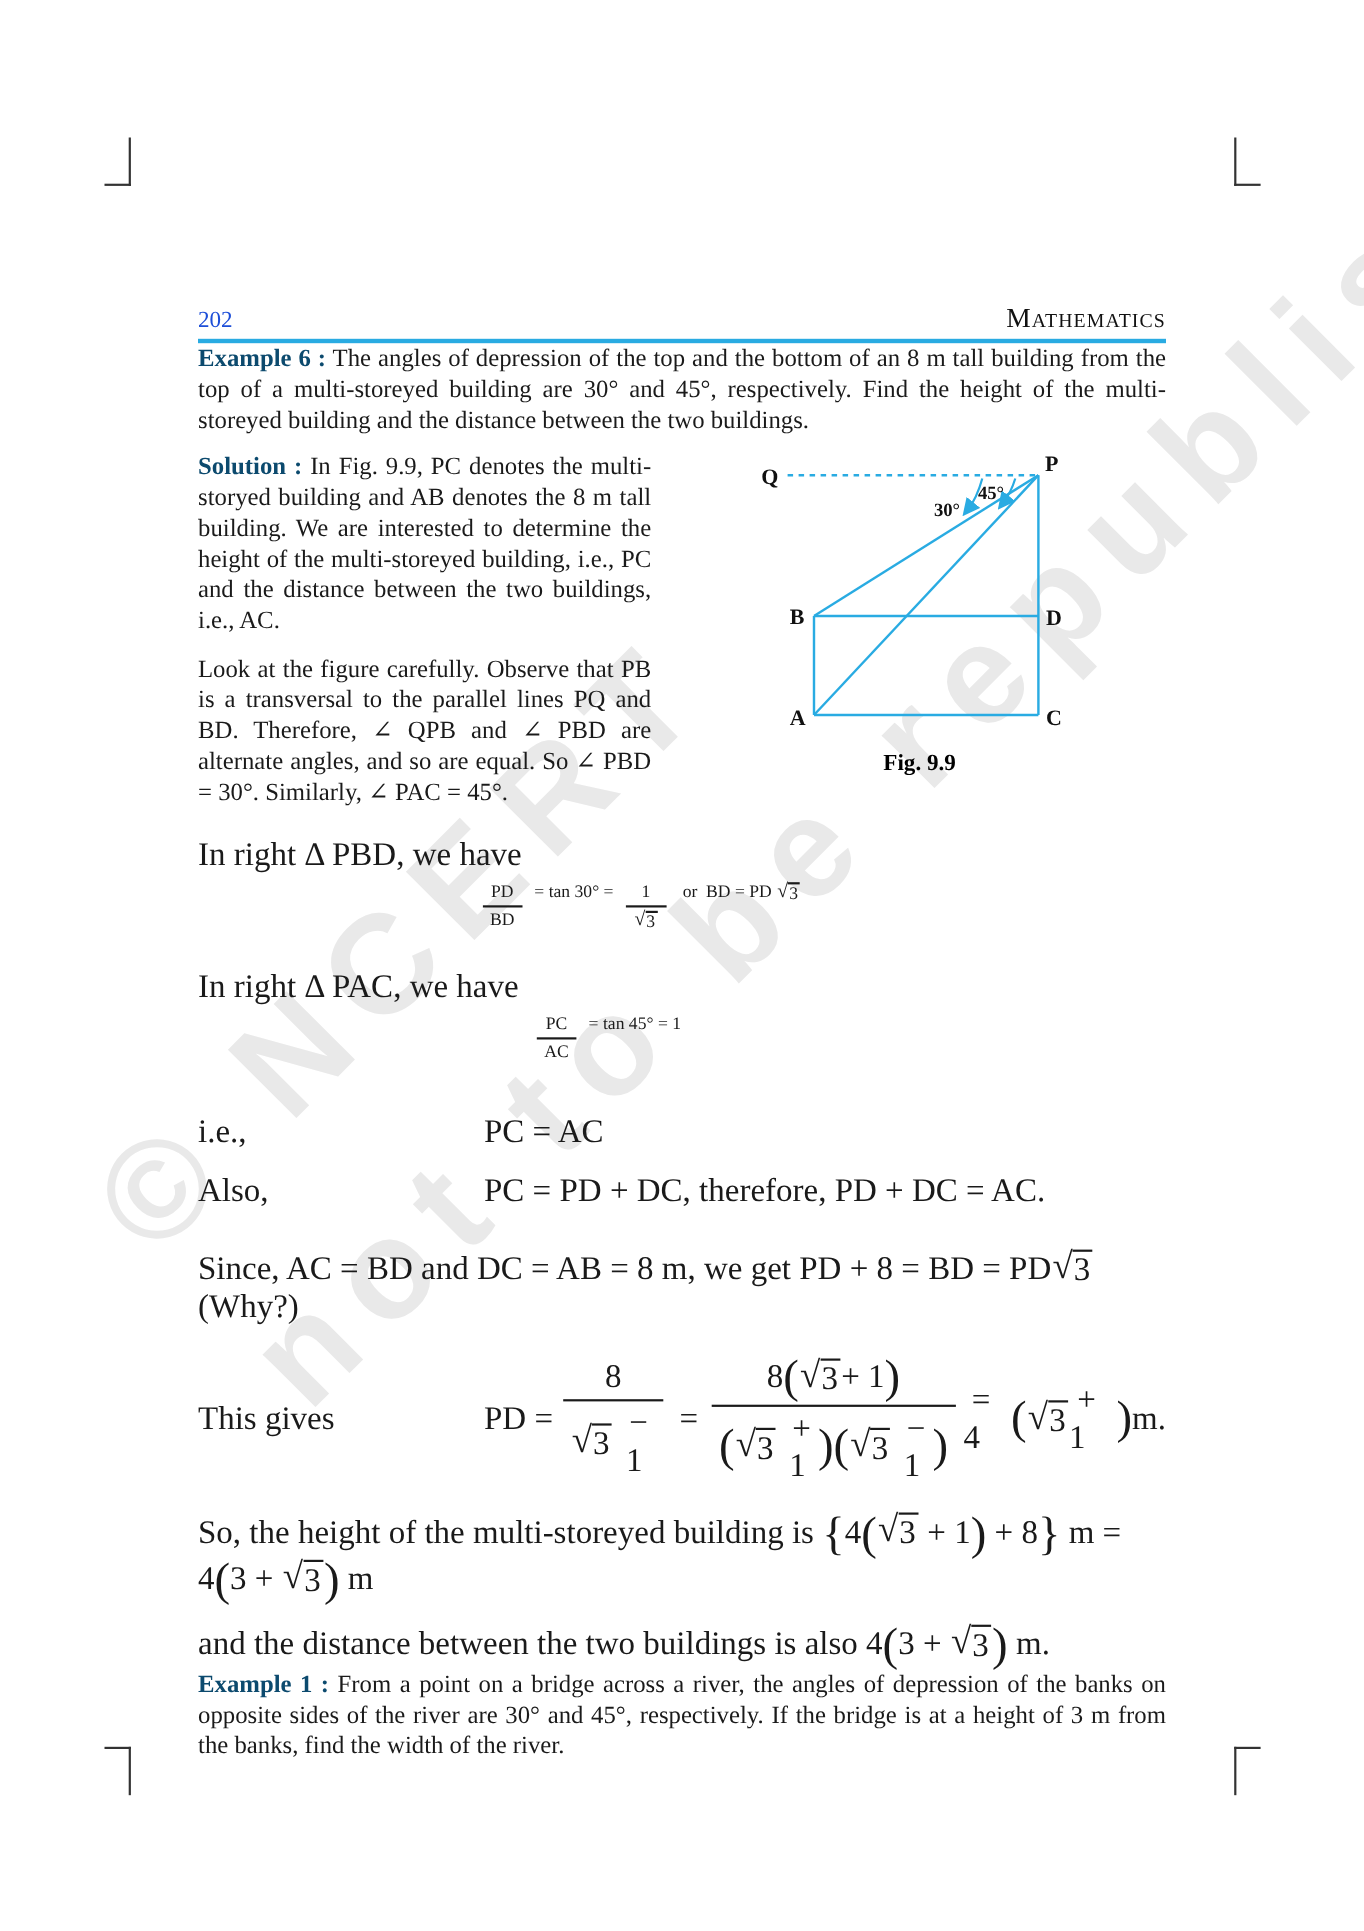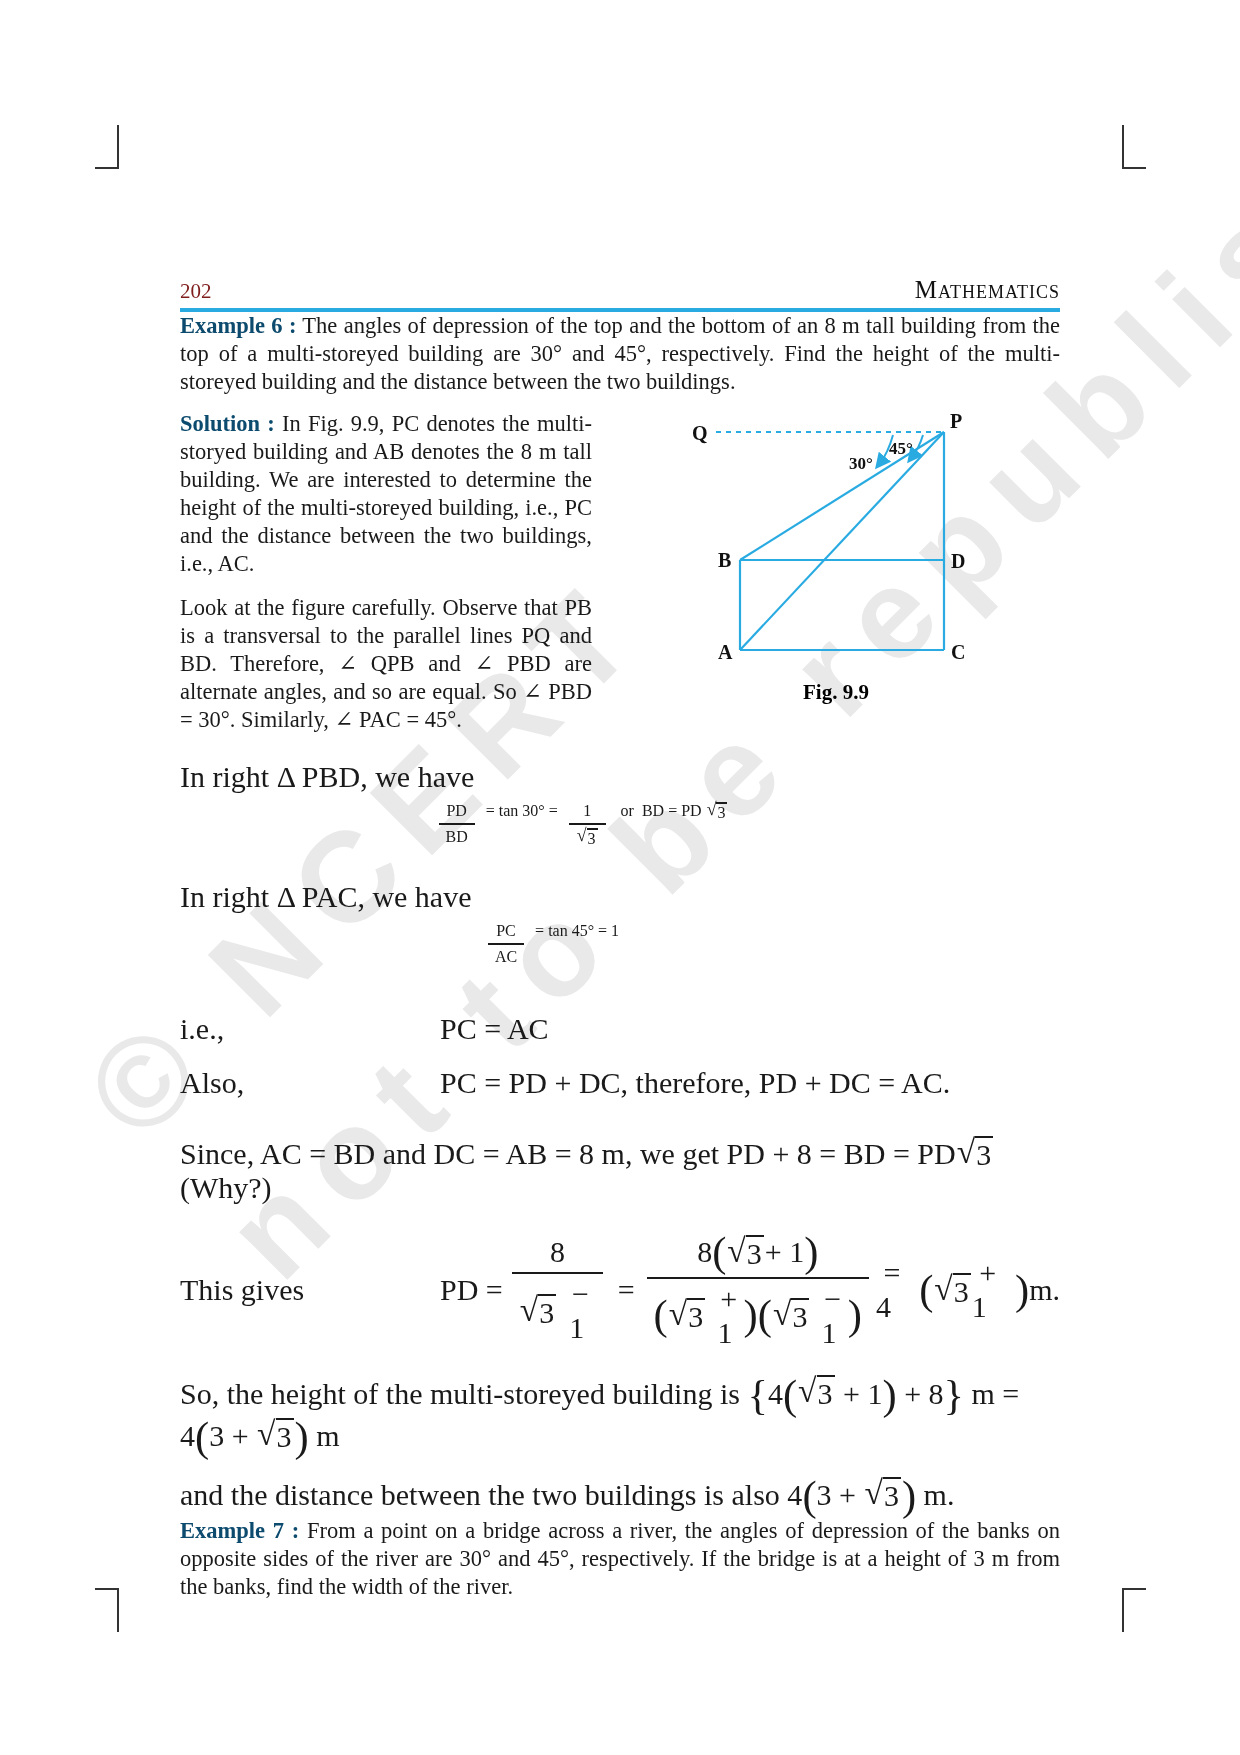--- a/index.html
+++ b/index.html
@@ -18,21 +18,21 @@
   }
   
   .crop{position:absolute;width:22px;height:42px;z-index:2;}
   .crop-tl{left:95px;top:125px;border-right:2px solid #333;border-bottom:2px solid #333;}
   .crop-tr{left:1122px;top:125px;border-left:2px solid #333;border-bottom:2px solid #333;}
   .crop-bl{left:95px;top:1588px;border-right:2px solid #333;border-top:2px solid #333;}
   .crop-br{left:1122px;top:1588px;border-left:2px solid #333;border-top:2px solid #333;}
   
   .content{position:absolute;left:180px;top:276px;width:880px;z-index:1;}
   .pagehead{display:flex;justify-content:space-between;align-items:baseline;}
-  .pagenum{color:#7f1d1d;font-size:21px;}
+  .pagenum{color:#1d4ed8;font-size:21px;}
   .subject{font-variant:small-caps;font-size:25px;letter-spacing:1px;color:#111;}
   .rule{height:4px;background:#29abe2;margin-top:4px;}
   p.body{font-size:22.5px;line-height:28px;text-align:justify;margin:0;}
   .exlabel{color:#0c4a6e;font-weight:bold;}
   .ex6{margin-top:18px;}
   .ex7{margin-top:26px;}
   
   .solrow{display:flex;margin-top:14px;}
   .solleft{width:412px;flex:none;}
   .solleft p+p{margin-top:16px;}
@@ -252,15 +252,15 @@
       </span><span class="tok"> + 1</span><span class="big">)</span><span class="tok"> + 8</span><span class="big">}</span><span class="tok"> m = 4</span><span class="big">(</span><span class="tok">3 + </span><span class="sqrt">
         <span class="rt">√</span>
         <span class="rad">3</span>
       </span><span class="big">)</span><span class="tok"> m</span></div>
 
   <div class="mline andline"><span class="tok">and the distance between the two buildings is also 4</span><span class="big">(</span><span class="tok">3 + </span><span class="sqrt">
         <span class="rt">√</span>
         <span class="rad">3</span>
       </span><span class="big">)</span><span class="tok"> m.</span></div>
 
-  <p class="body ex7"><span class="exlabel">Example 7 :</span><span> From a point on a bridge across a river, the angles of depression of the banks on opposite sides of the river are 30° and 45°, respectively. If the bridge is at a height of 3 m from the banks, find the width of the river.</span></p>
+  <p class="body ex7"><span class="exlabel">Example 1 :</span><span> From a point on a bridge across a river, the angles of depression of the banks on opposite sides of the river are 30° and 45°, respectively. If the bridge is at a height of 3 m from the banks, find the width of the river.</span></p>
 
 </div>
 
 </body></html>

